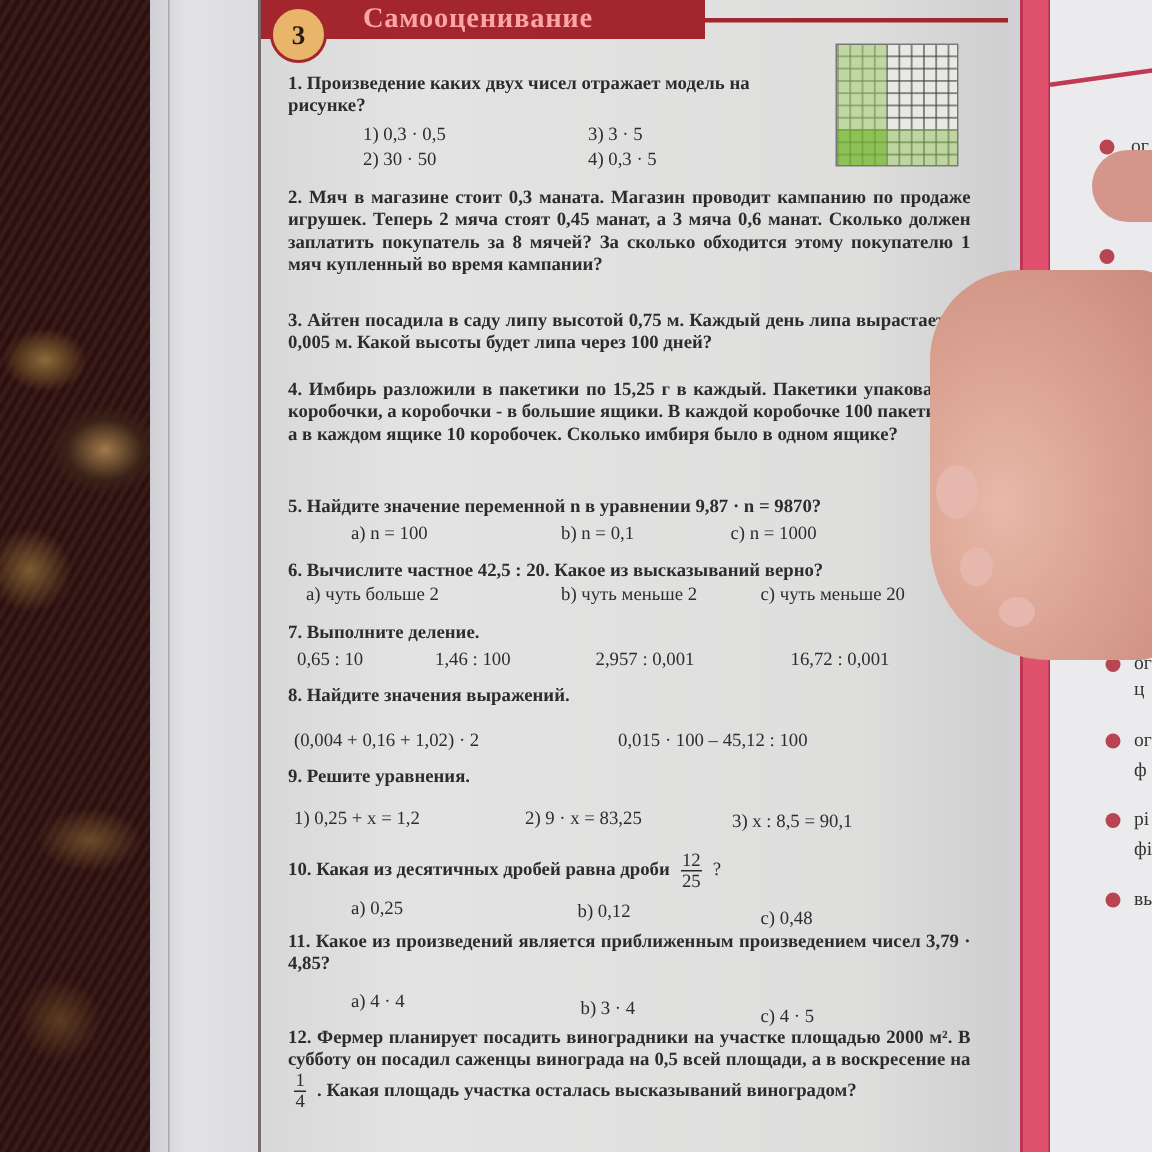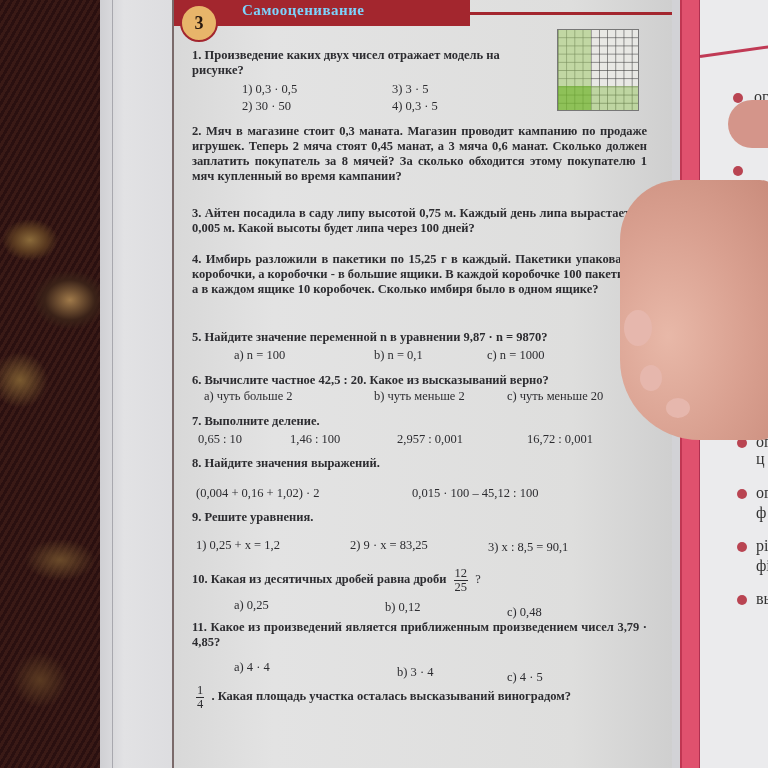--- a/index.html
+++ b/index.html
@@ -32,21 +32,21 @@
   .header-bar {
     position: absolute; left: 0; top: 0; width: 296px; height: 26px;
     background: #a3262e;
   }
   .header-line {
     position: absolute; left: 296px; top: 12px; width: 204px; height: 3px;
     background: #a3262e;
   }
   .header-title {
     position: absolute; left: 68px; top: 2px;
-    color: #7dd3fc; font-weight: bold; font-size: 15px; letter-spacing: 0.5px;
+    color: #fca5a5; font-weight: bold; font-size: 19px; letter-spacing: 0.5px;
   }
   .chapter-badge {
     position: absolute; left: 6px; top: 4px; width: 38px; height: 38px;
     border-radius: 50%; background: #e8b56a; border: 2px solid #a3262e;
     display: flex; align-items: center; justify-content: center;
     font-weight: bold; font-size: 18px; color: #2a1a10;
   }
   .content { position: absolute; left: 18px; top: 0; width: 470px; color: #2c2c30; font-size: 12.5px; line-height: 15px; }
   .q { position: absolute; left: 0; width: 455px; }
   .q b { font-weight: bold; }
@@ -76,21 +76,21 @@
   }
   .right-page {
     position: absolute; left: 700px; top: 0; width: 68px; height: 768px;
     background: #ebebed;
   }
   .right-curve {
     position: absolute; left: 700px; top: 55px; width: 80px; height: 3px;
     background: #c03a55; transform: rotate(-8deg); transform-origin: left;
   }
   .bullet { position: absolute; width: 10px; height: 10px; border-radius: 50%; background: #b94452; }
-  .bullet-text { position: absolute; font-size: 16px; color: #333; line-height: 14px; font-family: Liberation Serif, serif; }
+  .bullet-text { position: absolute; font-size: 13px; color: #333; line-height: 14px; font-family: Liberation Serif, serif; }
 
   .finger {
     position: absolute; left: 620px; top: 180px; width: 160px; height: 260px;
     background: radial-gradient(ellipse at 30% 60%, #e8b8a8 0%, #d9a090 50%, #c88a7a 100%);
     border-radius: 60px 20px 20px 80px;
   }
   .finger-top {
     position: absolute; left: 728px; top: 100px; width: 60px; height: 48px;
     background: #d4958a; border-radius: 30px 0 0 30px;
   }
@@ -181,24 +181,25 @@
       <span>?</span>
     </div>
     <span class="opt" style="left:42px; top:598px;">a) 0,25</span>
     <span class="opt" style="left:182px; top:600px;padding-left:11px;">b) 0,12</span>
     <span class="opt" style="left:315px; top:605px;">c) 0,48</span>
 
     <div class="q" style="top:620px; text-align:justify;">
       <b>11. Какое из произведений является приближенным произведением чисел 3,79 · 4,85?</b>
     </div>
     <span class="opt" style="left:42px; top:660px;">a) 4 · 4</span>
-    <span class="opt" style="left:188px; top:665px;padding-left:17px;">b) 3 · 4</span>
+    <span class="opt" style="left:178px; top:665px;padding-left:17px;">b) 3 · 4</span>
     <span class="opt" style="left:315px; top:670px;">c) 4 · 5</span>
 
     <div class="q" style="top:684px; text-align:justify;">
+      <b>12. Фермер планирует посадить виноградники на участке площадью 2000 м². В субботу он посадил саженцы винограда на 0,5 всей площади, а в воскресение на</b>
       <span class="frac">
         <span class="num">1</span>
         <span>4</span>
       </span>
       <b>. Какая площадь участка осталась высказываний виноградом?</b>
     </div>
   </div>
 </div>
 
 <div class="cover"></div>

